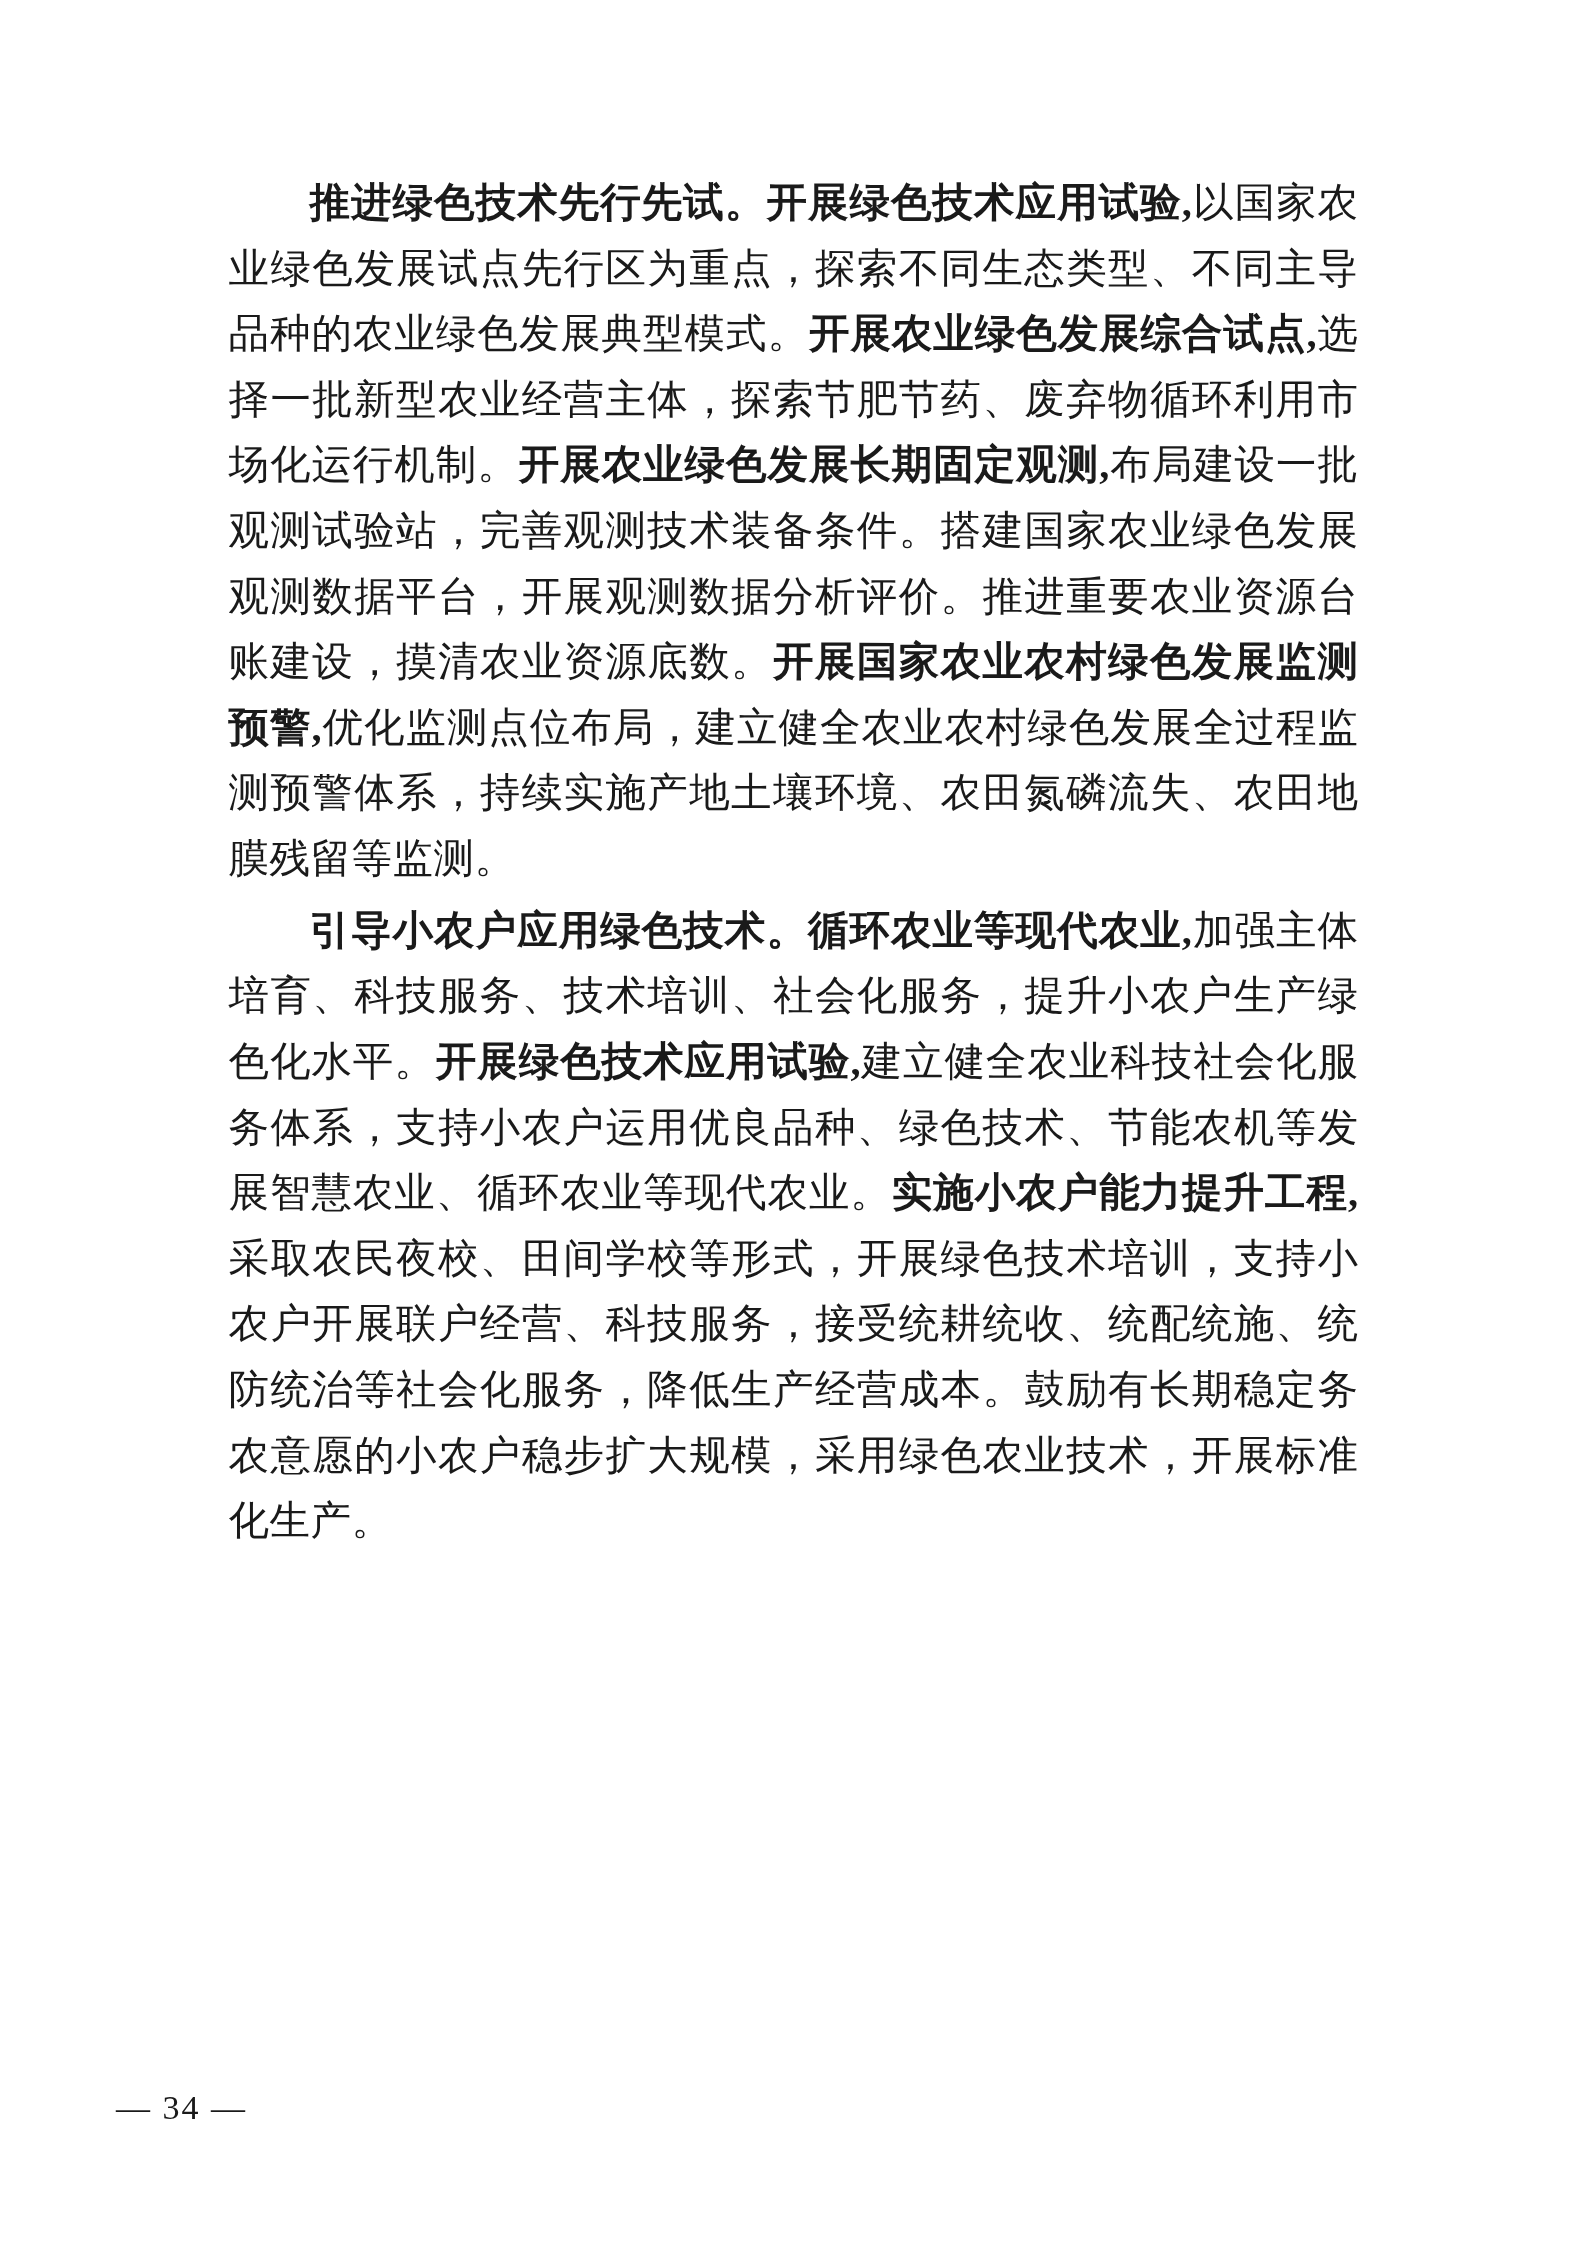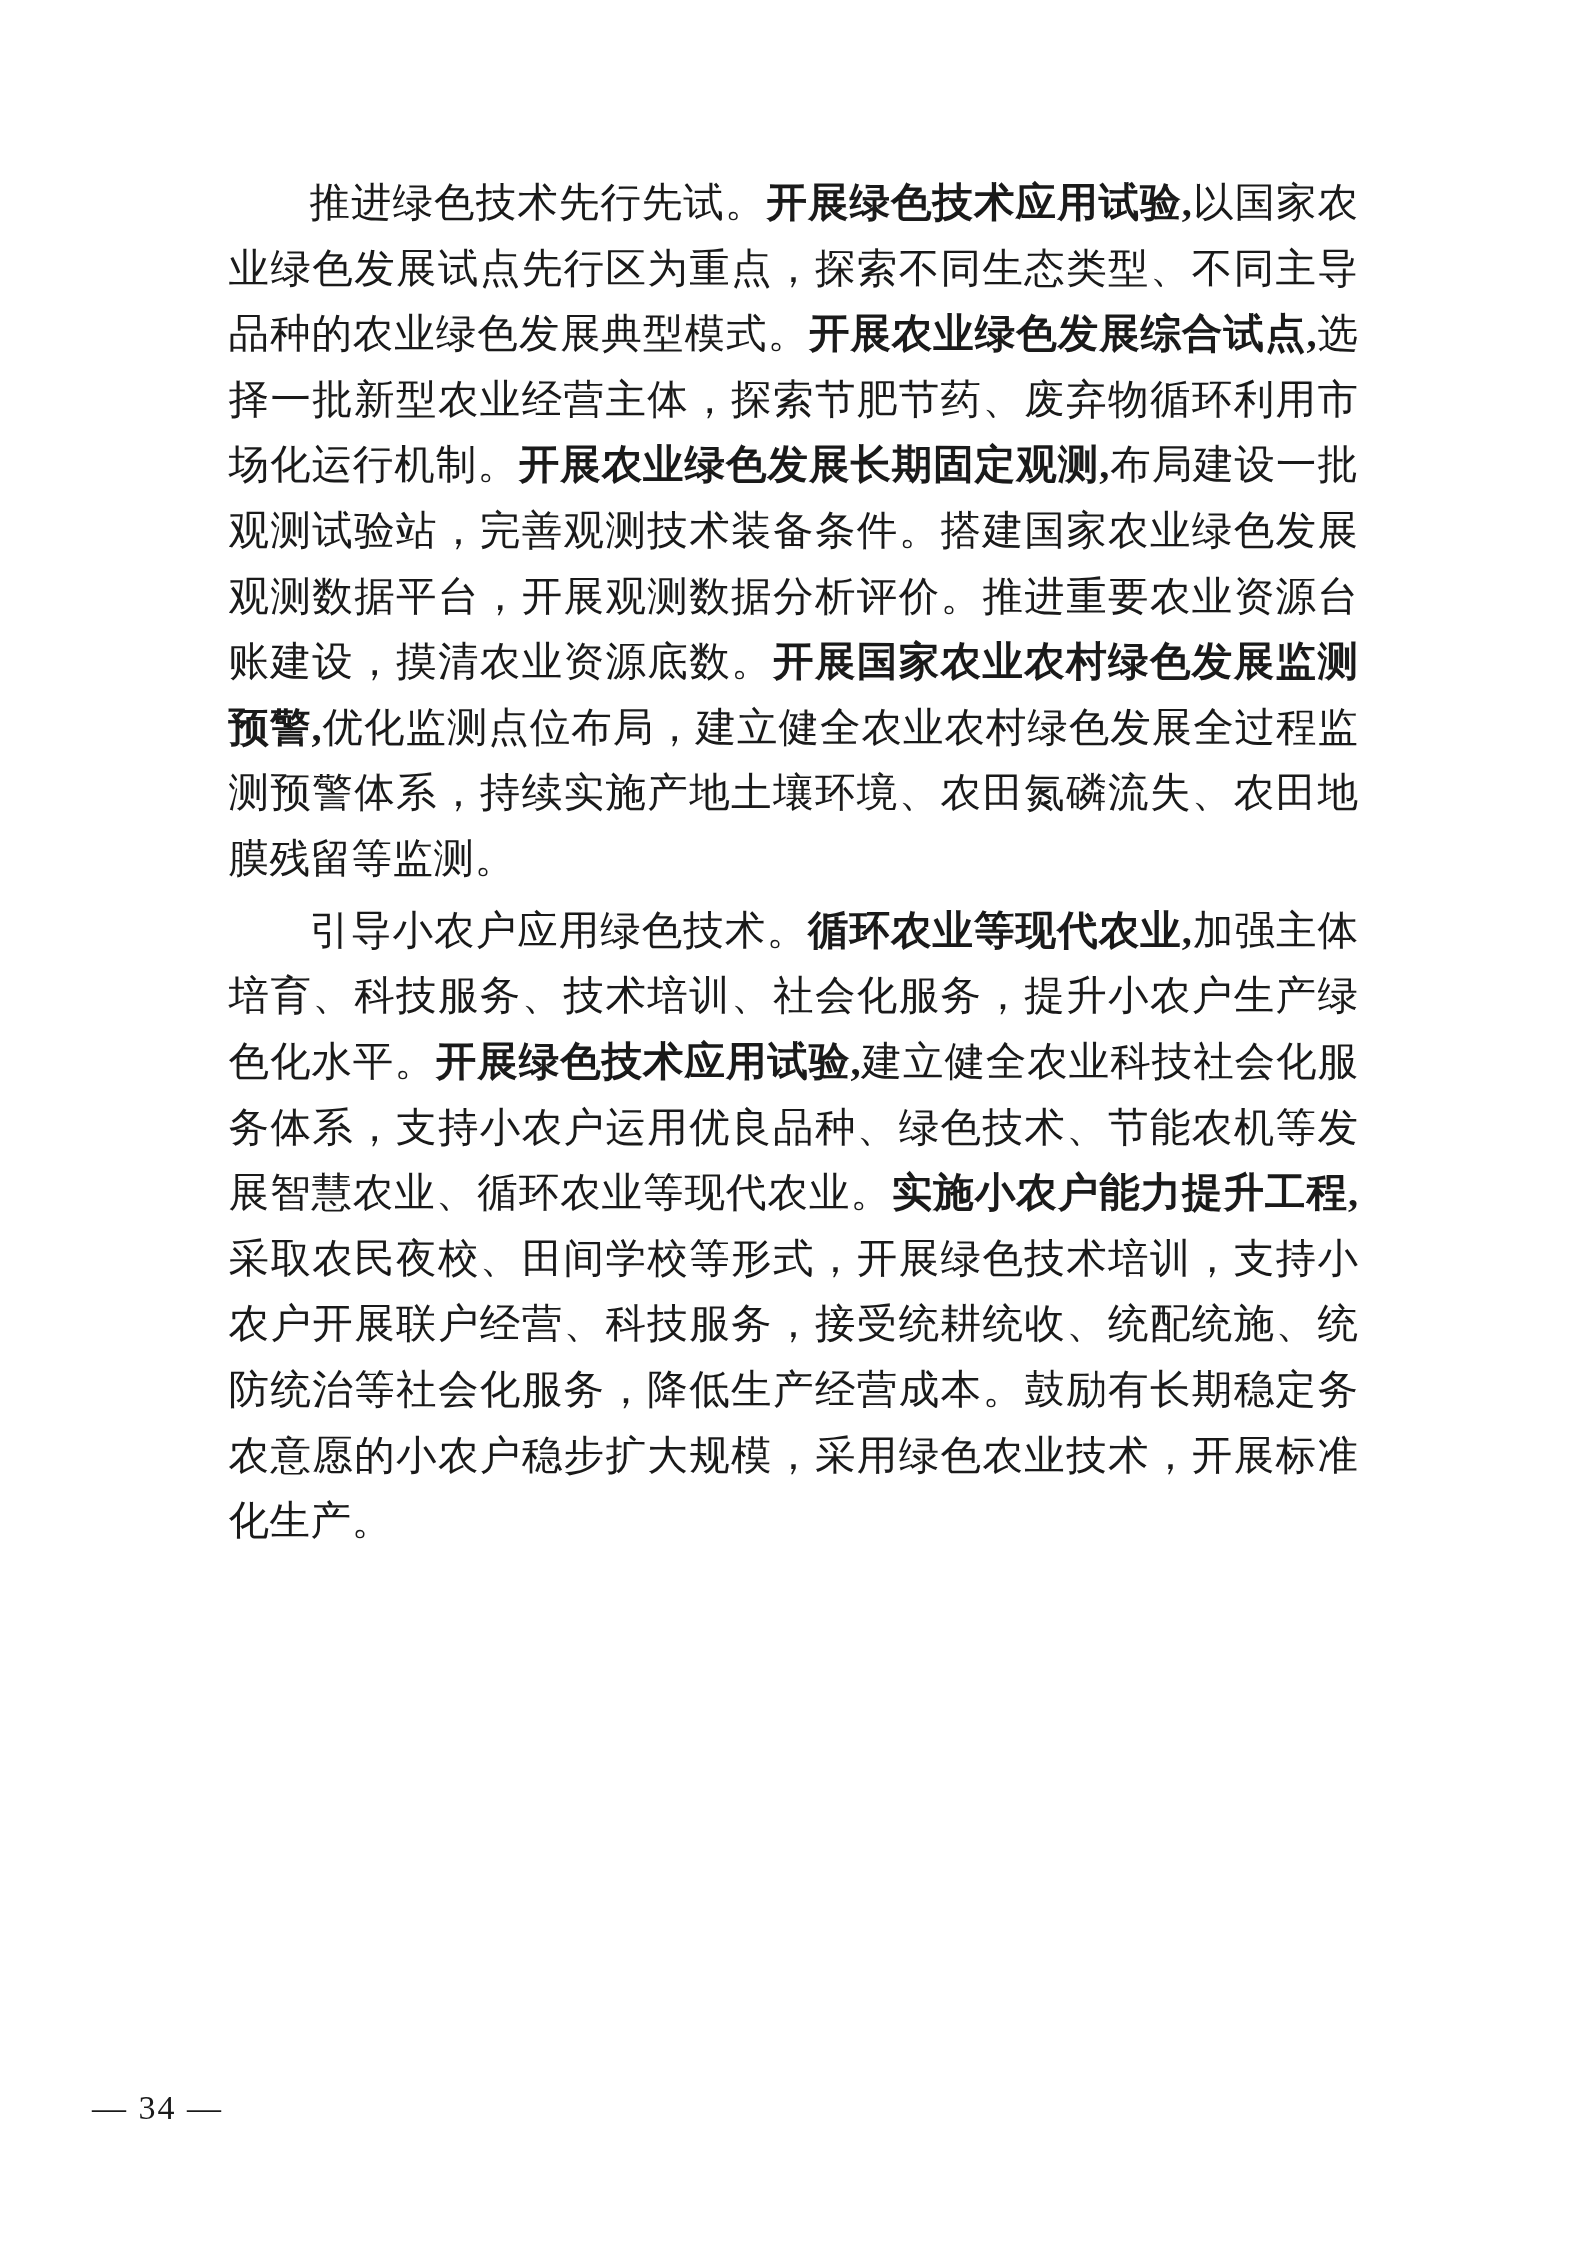--- a/index.html
+++ b/index.html
@@ -31,21 +31,21 @@
     margin: 0 0 6px 0;
     font-size: 40.5px;
     line-height: 1.62;
     text-align: justify;
     text-justify: inter-character;
     text-indent: 2em;
     letter-spacing: 0.5px;
     font-family: "Liberation Serif", "DejaVu Serif", serif;
   }
   p.para .lead {
-    font-weight: normal;
+    font-weight: bold;
     letter-spacing: 0.5px;
     margin-top: 8px;
   }
   p.para .emph {
     font-weight: bold;
     letter-spacing: 0.5px;
   }
   h2.section-heading {
     margin: 46px 0 30px 0;
     font-size: 40.5px;
@@ -56,21 +56,21 @@
   }
   h2.section-heading .sec-num {
     margin-right: 34px;
   }
   .page-number {
     position: absolute;
     left: 0;
     right: 0;
     bottom: 118px;
     text-align: left;
-    padding-left: 92px;
+    padding-left: 116px;
     font-size: 34px;
     letter-spacing: 2px;
     font-family: "Liberation Serif", "DejaVu Serif", serif;
     color: #1a1a1a;
   }
 </style>
 </head>
 <body>
 
 <div class="page">

